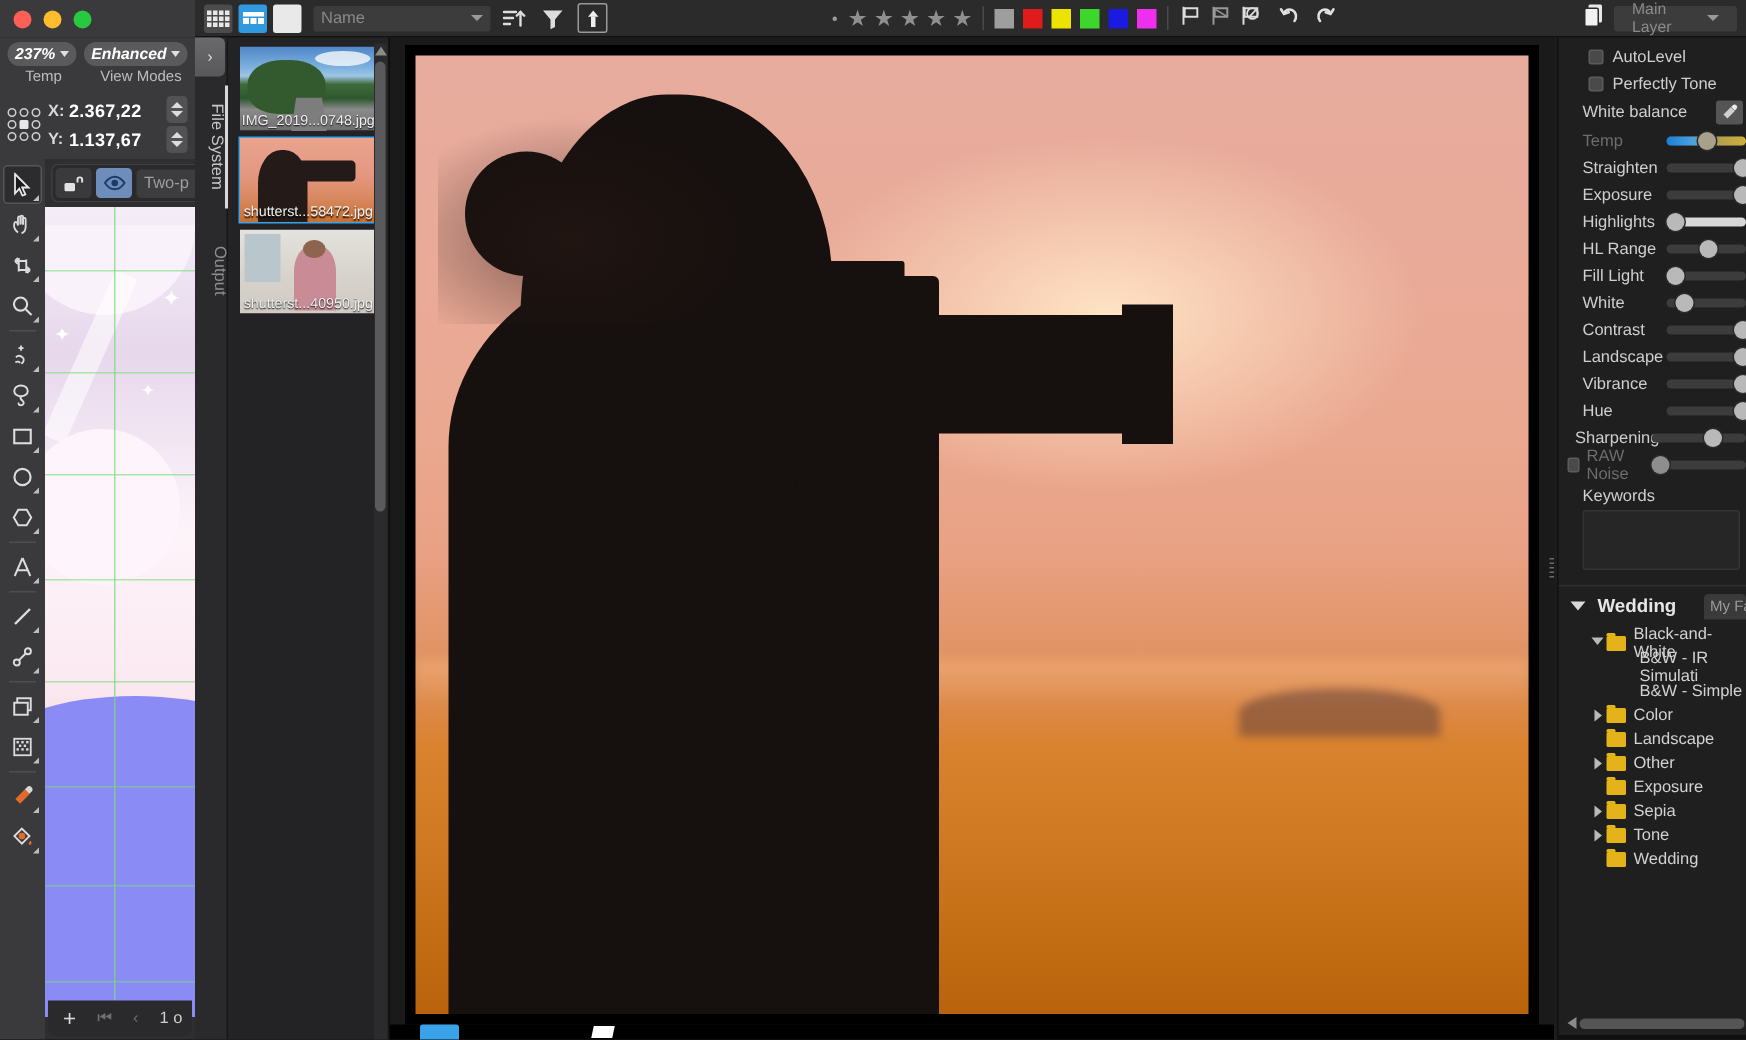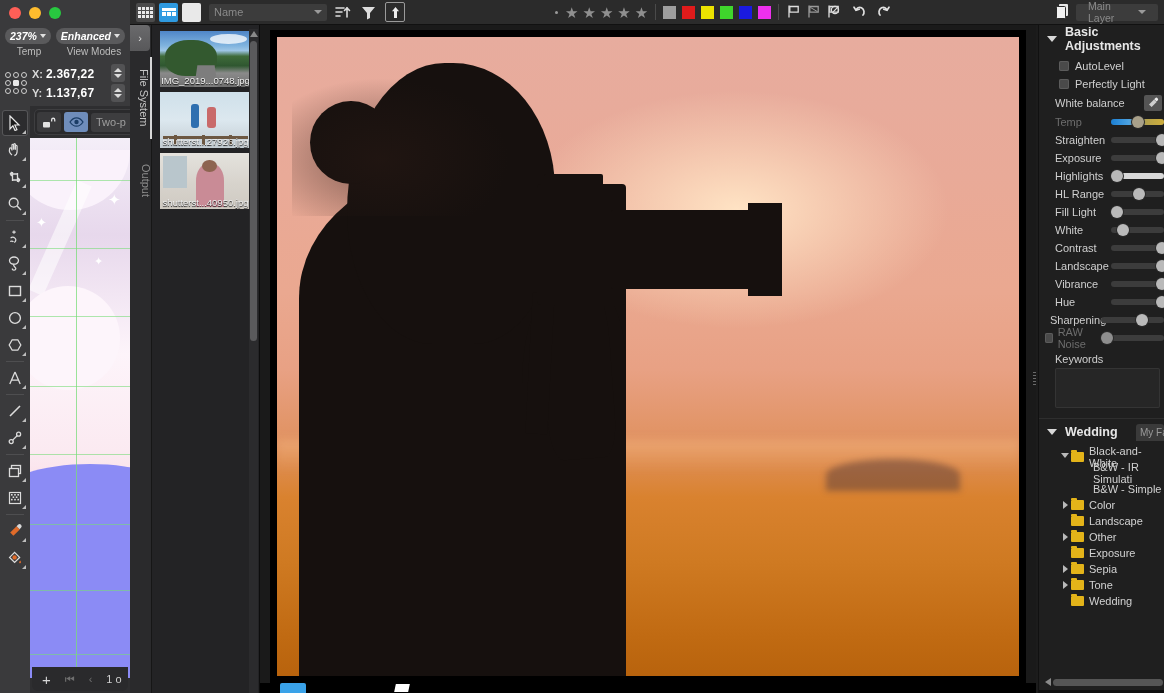--- a/index.html
+++ b/index.html
@@ -732,30 +732,26 @@
 
   <div class="filmstrip">
     <div class="thumb first">
       <div class="tn1">
         <span class="cloud"></span>
           <span class="tree"></span>
           <span class="road"></span>
       </div>
       <div class="cap">IMG_2019...0748.jpg</div>
     </div>
-    <div class="thumb">
-      <div class="tn3">
-        <span class="f1"></span>
-          <span class="f2"></span>
-        <span class="rail"></span>
-          <span class="post p1"></span>
-          <span class="post p2"></span>
-          <span class="post p3"></span>
-      </div>
-      <div class="cap">shutterst...27926.jpg</div>
+    <div class="thumb sel">
+      <div class="tn2">
+        <span class="sil"></span>
+          <span class="cam"></span>
+      </div>
+      <div class="cap">shutterst...58472.jpg</div>
     </div>
     <div class="thumb">
       <div class="tn4">
         <span class="win"></span>
           <span class="per"></span>
           <span class="head"></span>
       </div>
       <div class="cap">shutterst...40950.jpg</div>
     </div>
 
@@ -794,33 +790,29 @@
   <div class="vgrip">
     <i></i>
       <i></i>
       <i></i>
       <i></i>
       <i></i>
   </div>
 
   <div class="rightpanel">
 
-    <div class="sect-head">
-      <span class="tri"></span>
-      <span>Basic Adjustments</span>
-    </div>
 
     <div class="basic-body">
       <div class="chk-row">
         <span class="chk"></span>
         <span>AutoLevel</span>
       </div>
       <div class="chk-row">
         <span class="chk"></span>
-        <span>Perfectly Light</span>
+        <span>Perfectly Tone</span>
       </div>
 
       <div class="wb-row">
         <span>White balance</span>
         <span class="eyedrop-btn">
           <svg width="12" height="12" viewBox="0 0 12 12">
               <g>
                 <path d="M7 2.4l2.6 2.6-5 5-2.6-2.6z" fill="#cfcfcf"></path>
                 <path d="M8.2 1.2a1.6 1.6 0 012.4 2.4l-1 1-2.4-2.4z" fill="#eee"></path>
               </g>

